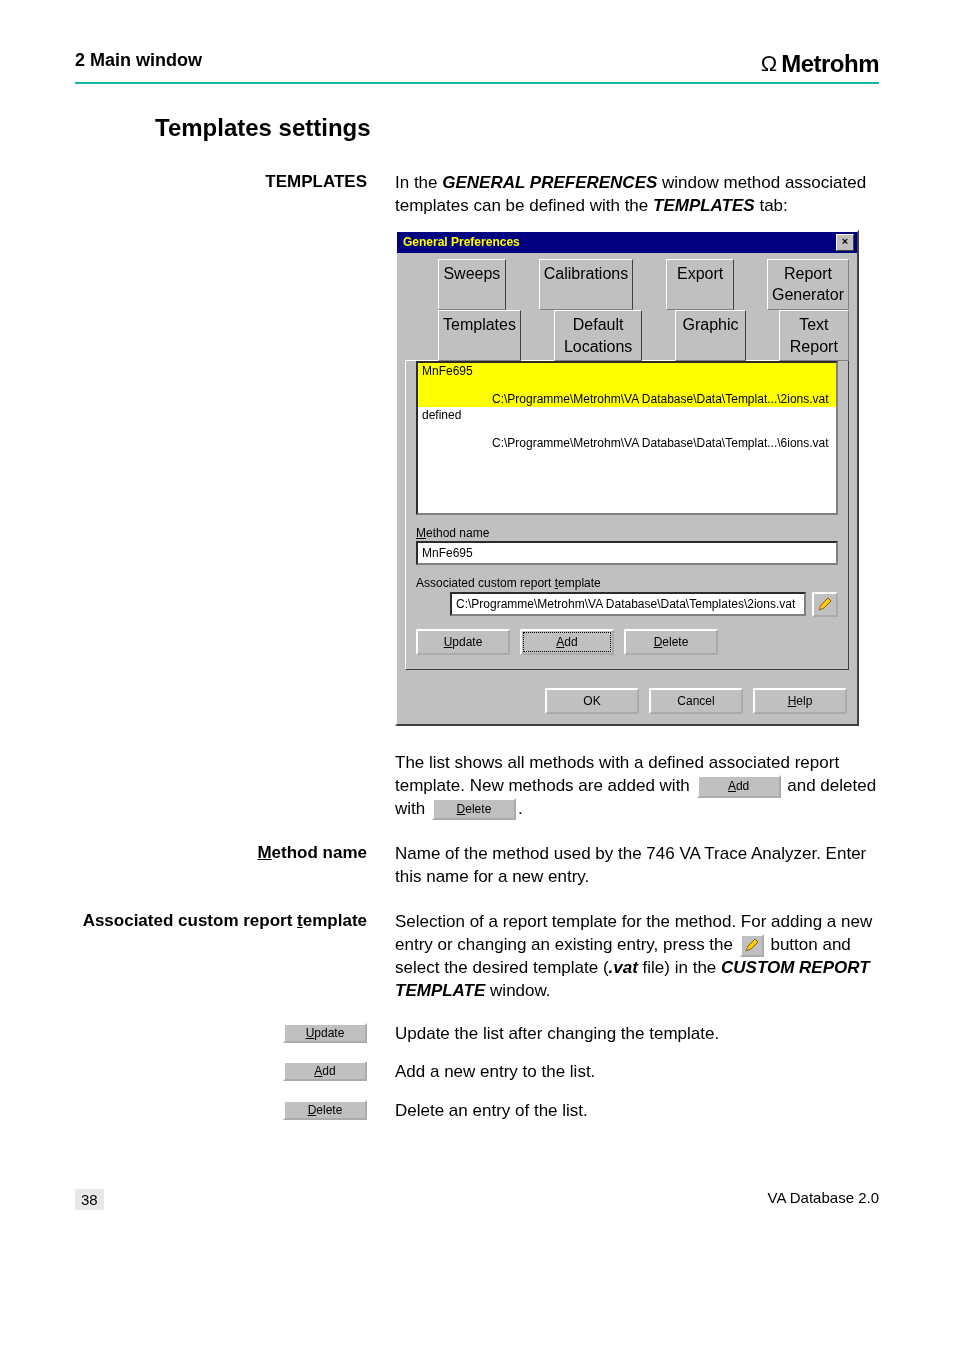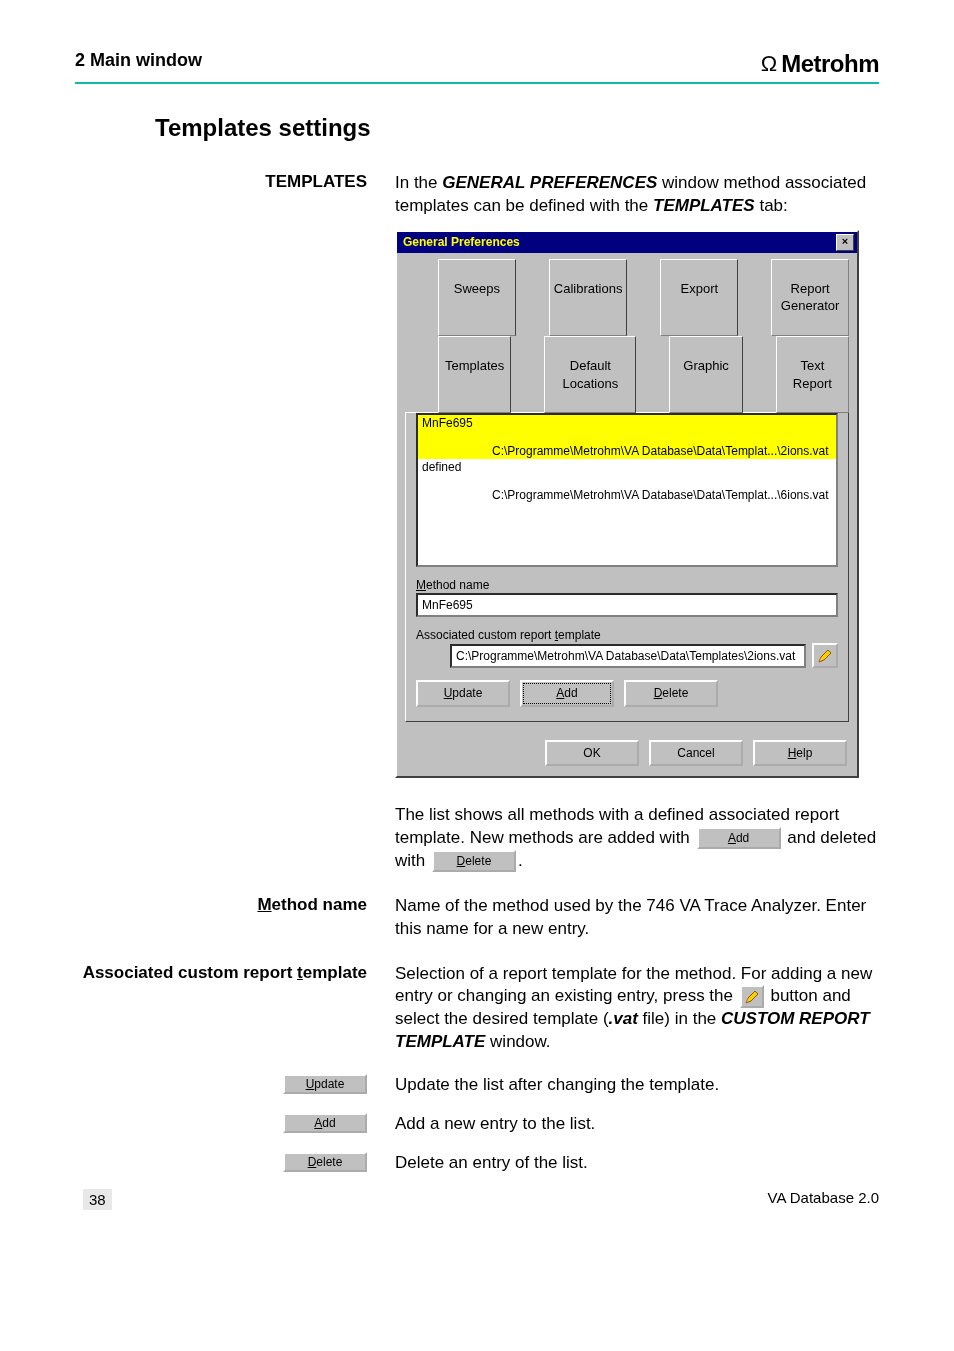--- a/index.html
+++ b/index.html
@@ -105,26 +105,26 @@
     font-weight:bold;
     font-size:11px;
     text-align:center;
     line-height:13px;
   }
   .tabs-area { padding: 6px 8px 10px 8px; }
   .tabrow { display: flex; }
   .tab {
     flex:1;
     text-align:center;
-    padding:20px 4px;
+    padding:3px 4px;
     border:1px solid #808080;
     border-top-color:#fff;
     border-left-color:#fff;
     background:#c0c0c0;
-    font-size:13px;
+    font-size:16px;
     position:relative;
     margin-left:33px;
   }
   .tab.sep { border-right:1px solid #404040; }
   .tab-content {
     border:1px solid #fff;
     border-right-color:#404040;
     border-bottom-color:#404040;
     padding:0 10px 14px 10px;
     margin-top:-1px;
@@ -198,21 +198,21 @@
     background:#c0c0c0;
     align-items:center;
     justify-content:center;
     vertical-align:middle;
     margin:0 2px;
   }
   .leftcol-btn-wrap { text-align:right; }
   .footer {
     position:absolute;
     bottom:40px;
-    left:83px; right:75px;
+    left:75px; right:75px;
     display:flex;
     justify-content:space-between;
     font-size:15px;
   }
   .page-num { background:#e8e8e8; padding:2px 6px; }
 </style>
 </head>
 <body>
 
 <div class="page">

